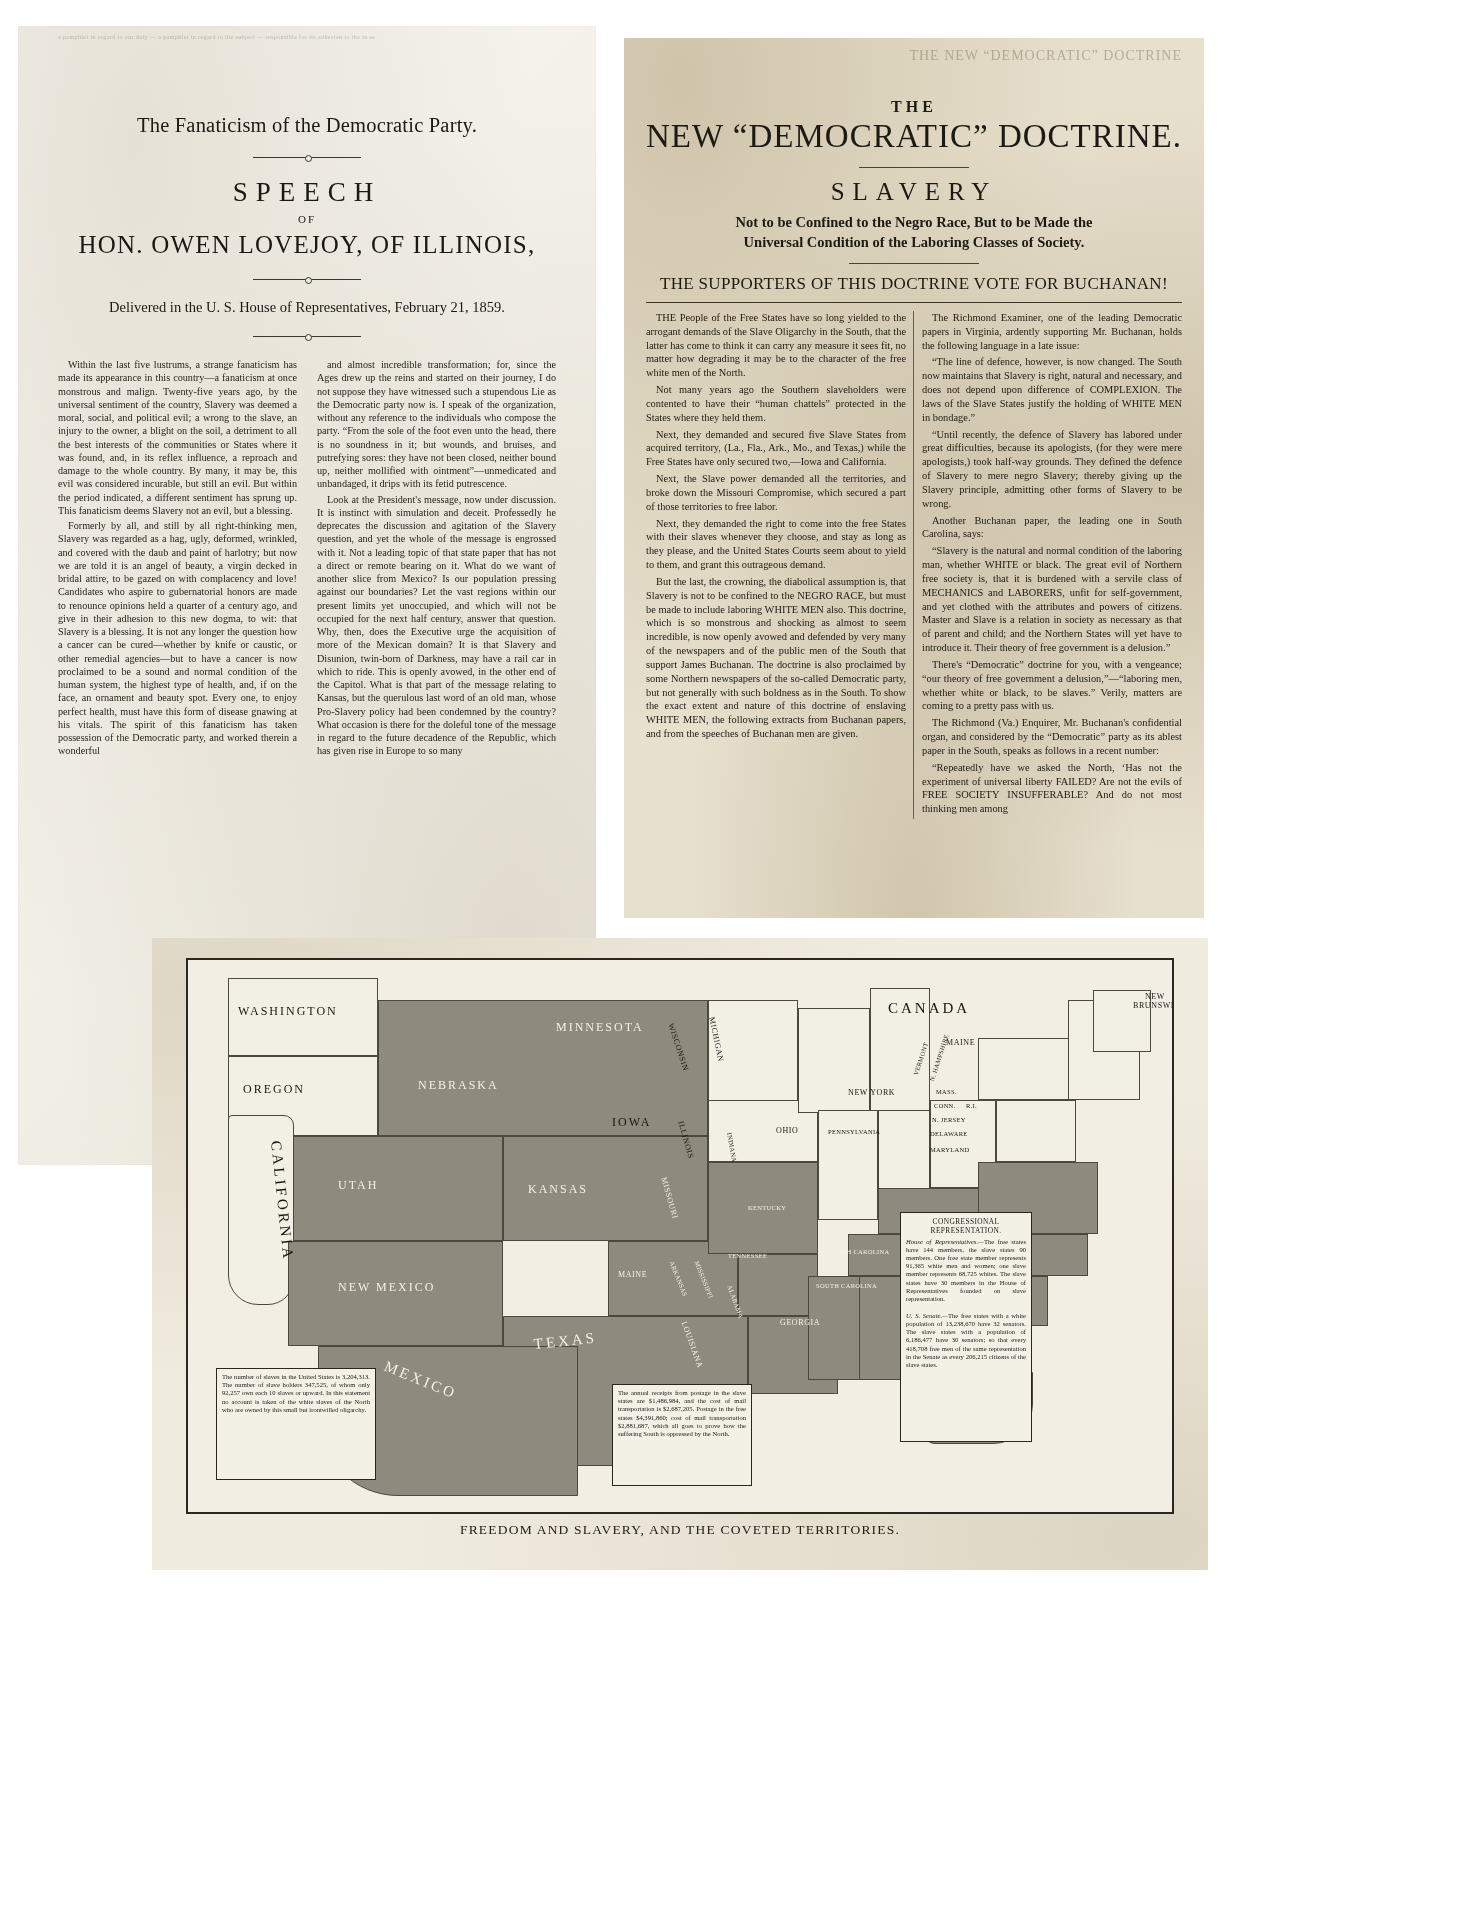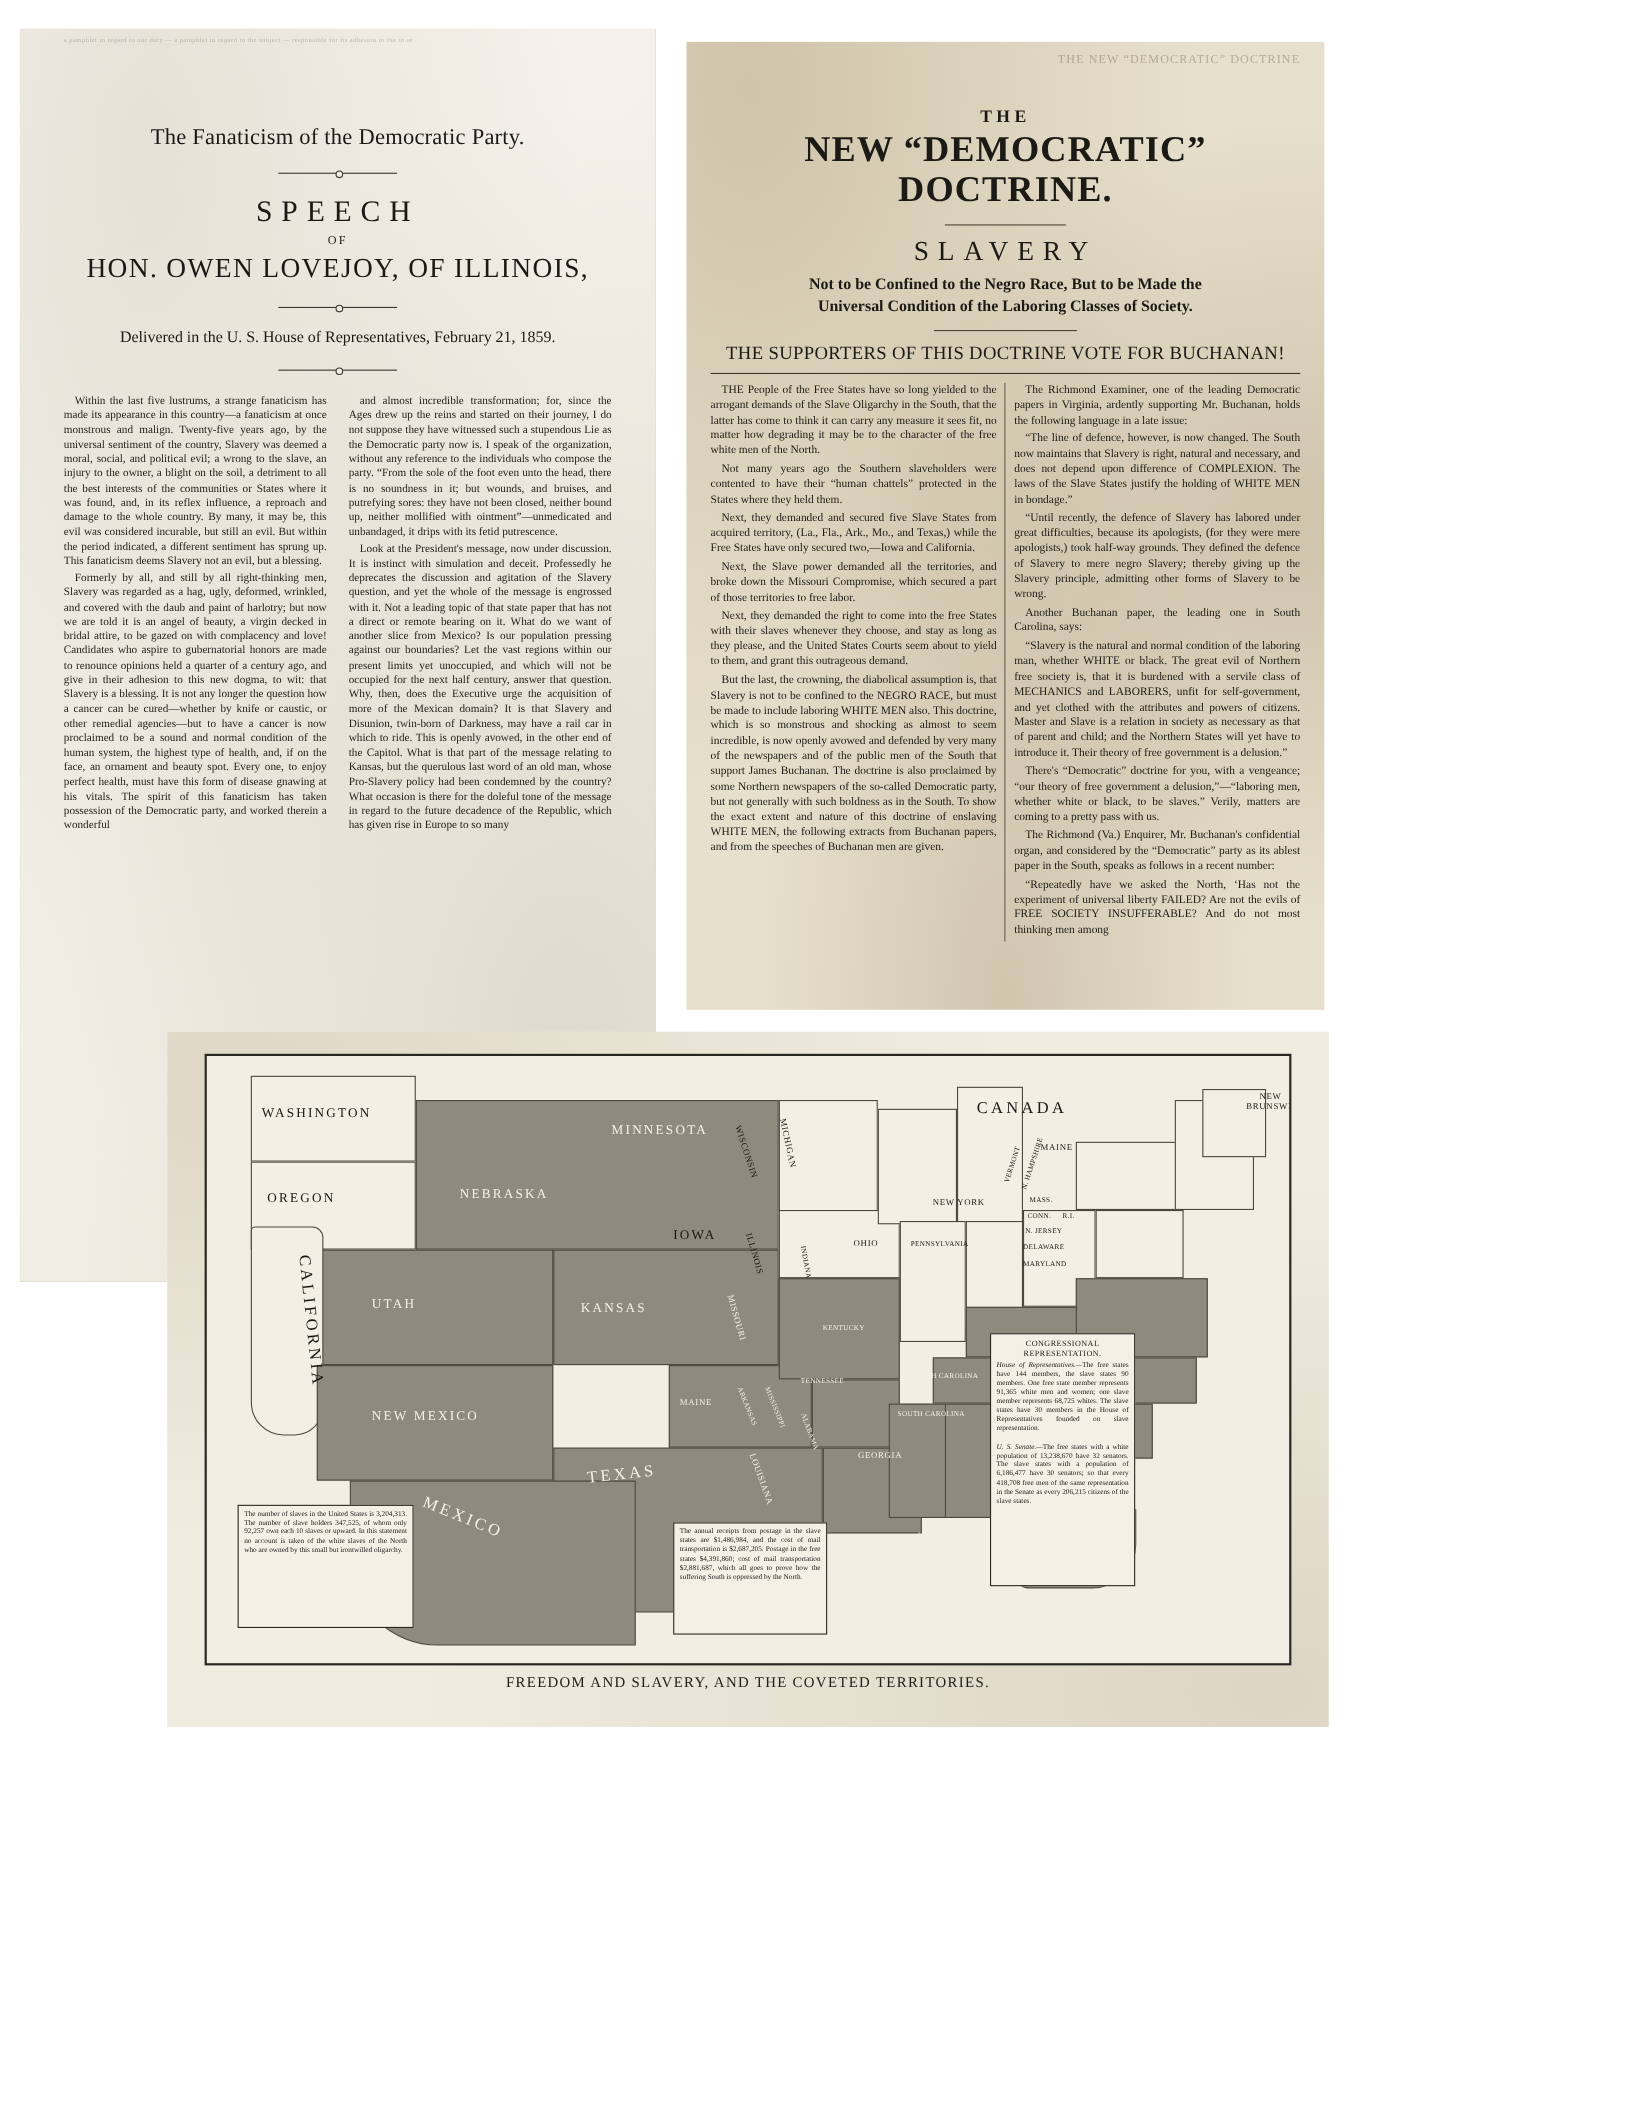--- a/index.html
+++ b/index.html
@@ -139,38 +139,38 @@
   }
   .doc-inner {
     position: relative;
     padding: 14px 22px 16px 22px;
     color: #1c1a14;
   }
   .dd-ghost {
     position: absolute;
     top: 10px; left: 40px; right: 22px;
     text-align: right;
-    font-size: 11px;
+    font-size: 14px;
     letter-spacing: 1px;
     color: rgba(120,108,82,0.45);
     white-space: nowrap;
   }
   .dd-the {
     text-align: center;
     font-size: 16px;
     letter-spacing: 4px;
     margin-top: 46px;
     font-weight: bold;
   }
   .dd-title {
     text-align: center;
     font-size: 33px;
     letter-spacing: 1px;
     margin: 2px 0 0 0;
-    font-weight: bold;
+    font-weight: normal;
   }
   .dd-rule {
     width: 110px;
     margin: 12px auto 10px auto;
     border-top: 1px solid #4a4434;
     height: 0;
   }
   .dd-slavery {
     text-align: center;
     font-size: 25px;

